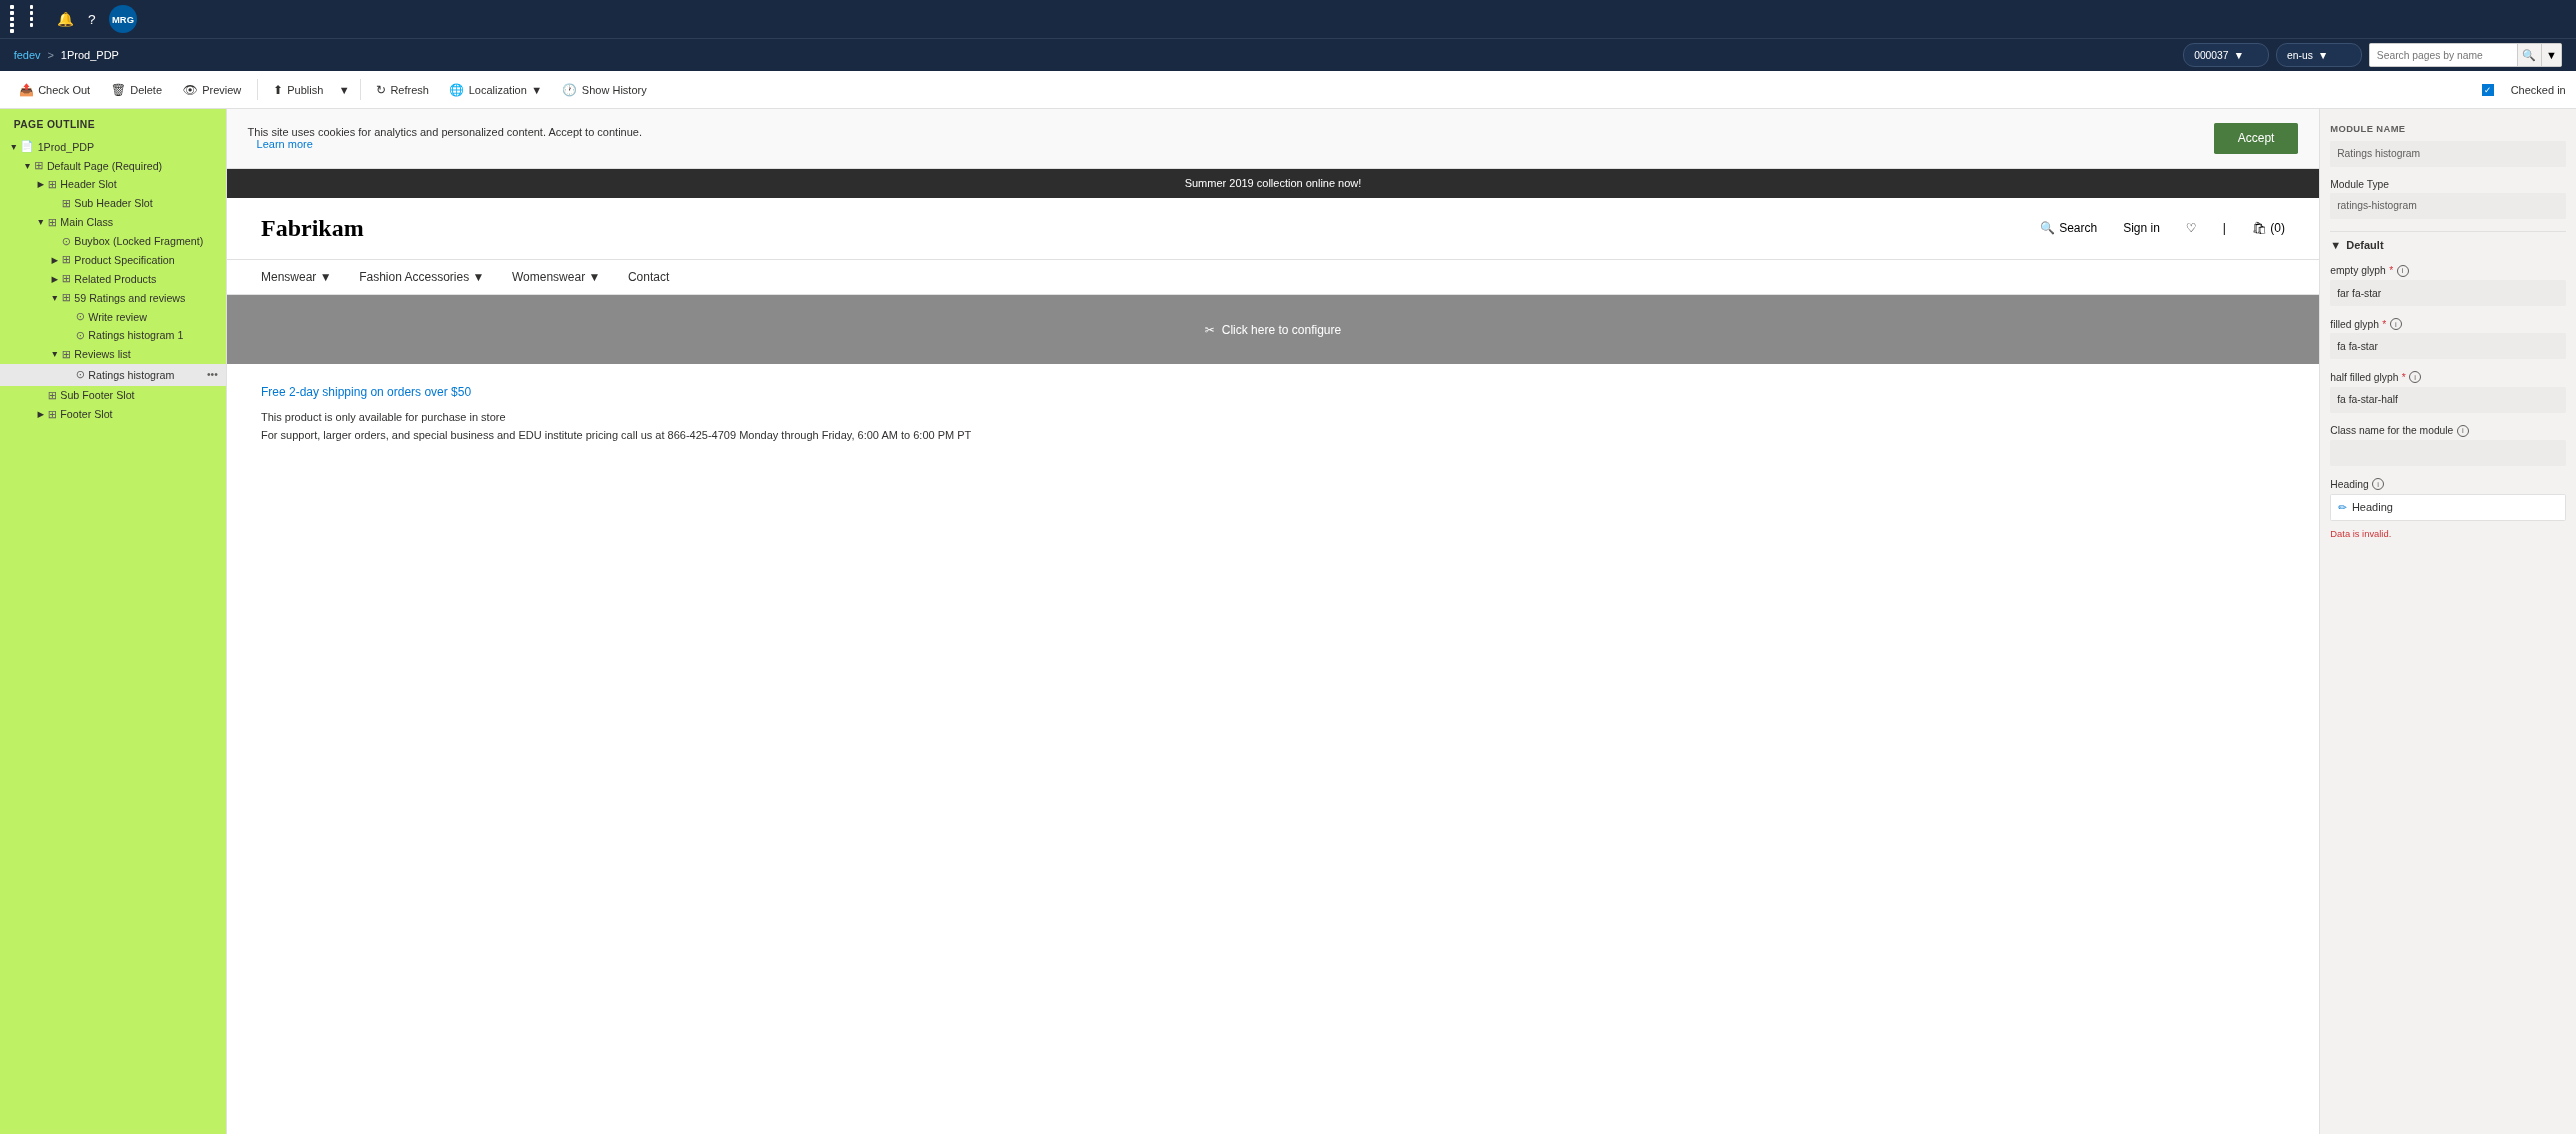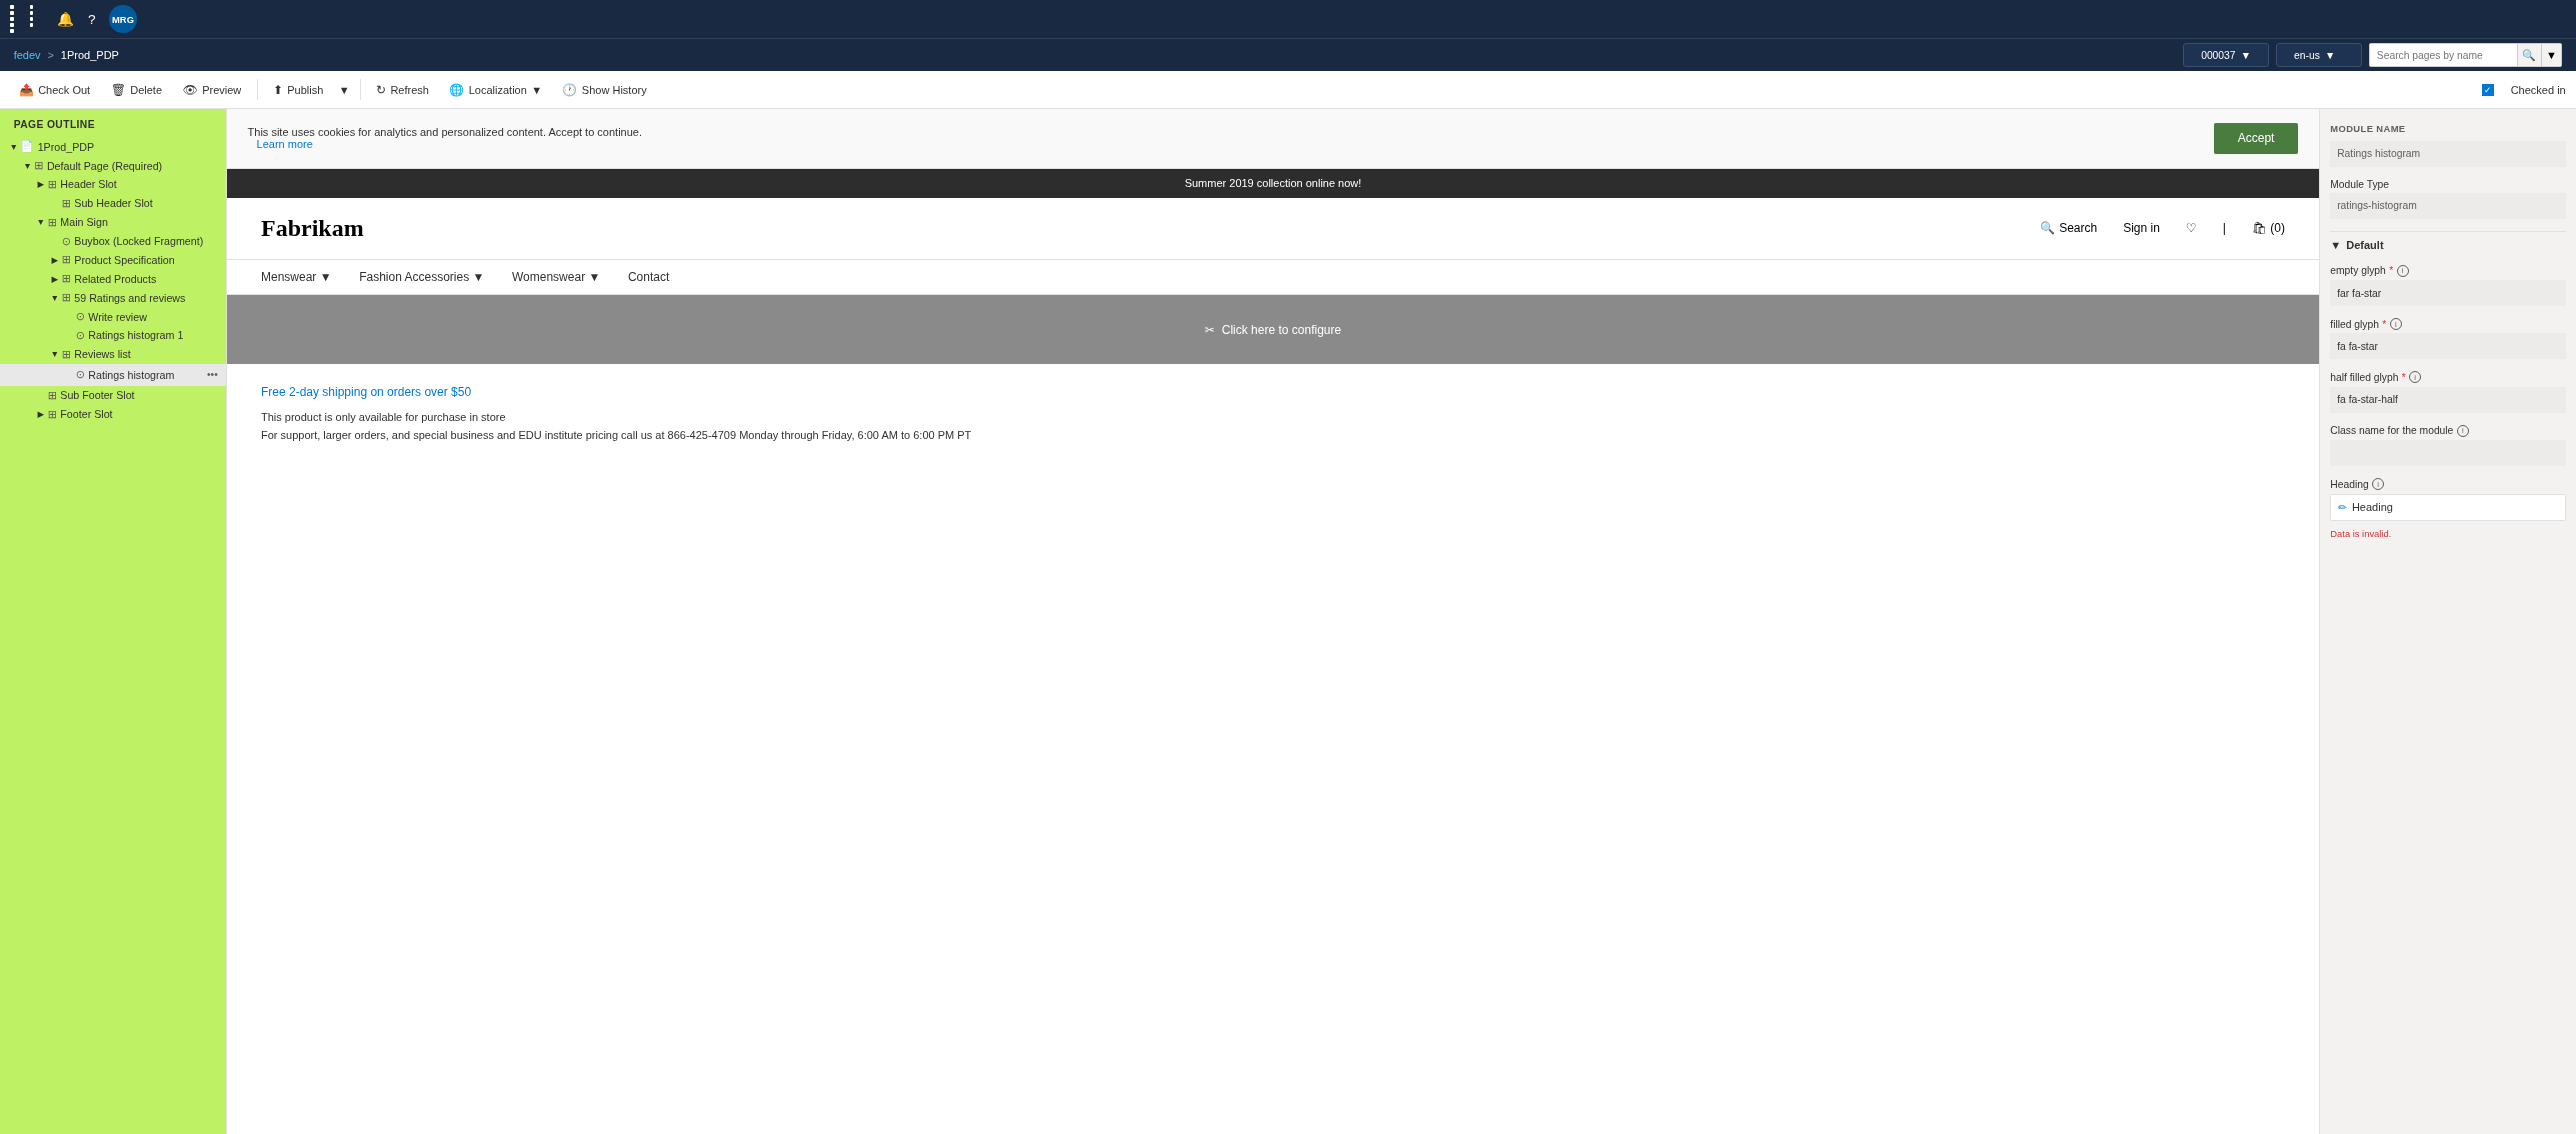--- a/index.html
+++ b/index.html
@@ -33,27 +33,27 @@
     }
     .breadcrumb-link { color: #4fc3f7; font-size: 11px; cursor: pointer; text-decoration: none; }
     .breadcrumb-sep { color: #8899aa; font-size: 11px; }
     .breadcrumb-current { color: #ffffff; font-size: 11px; }
     .breadcrumb-right { margin-left: auto; display: flex; align-items: center; gap: 6.9px; }
     .breadcrumb-select {
       background: #1e3352;
       border: 0.9px solid #3a5070;
       color: white;
       height: 24px;
-      padding: 0 17px;
+      padding: 0 10px;
       font-size: 10.3px;
       cursor: pointer;
       display: flex;
       align-items: center;
       gap: 5.1px;
-      border-radius: 3px;
+      border-radius: 11px;
       min-width: 86px;
     }
     .search-box {
       background: #fef9c3;
       border: 0.9px solid #ccc;
       height: 24px;
       display: flex;
       align-items: center;
       border-radius: 1.7px;
       overflow: hidden;
@@ -438,21 +438,21 @@
 
     <div class="tree-item indent-3">
       <span class="tree-toggle" style="opacity:0"></span>
       <span class="tree-icon">⊞</span>
       <span class="tree-label">Sub Header Slot</span>
     </div>
 
     <div class="tree-item indent-2">
       <span class="tree-toggle">▼</span>
       <span class="tree-icon">⊞</span>
-      <span class="tree-label">Main Sign</span>
+      <span class="tree-label">Main Class</span>
     </div>
 
     <div class="tree-item indent-3">
       <span class="tree-toggle" style="opacity:0"></span>
       <span class="tree-icon">⊙</span>
       <span class="tree-label">Buybox (Locked Fragment)</span>
     </div>
 
     <div class="tree-item indent-3">
       <span class="tree-toggle">▶</span>

